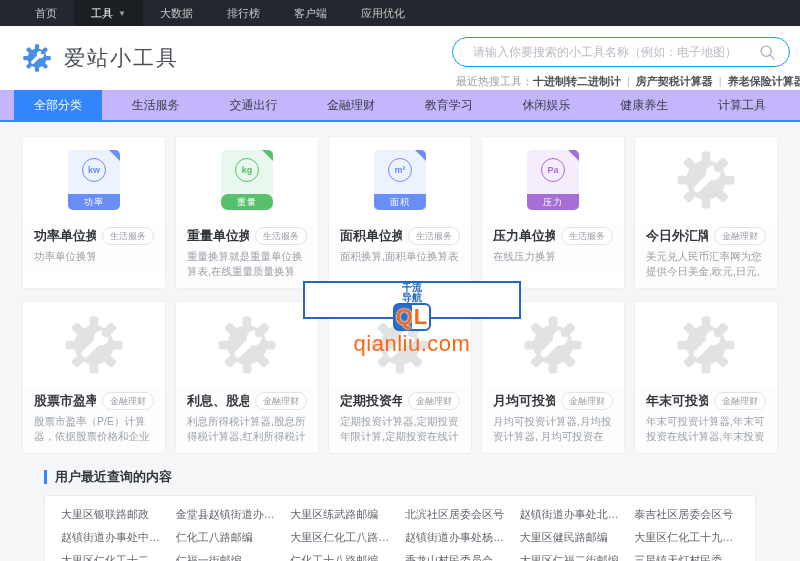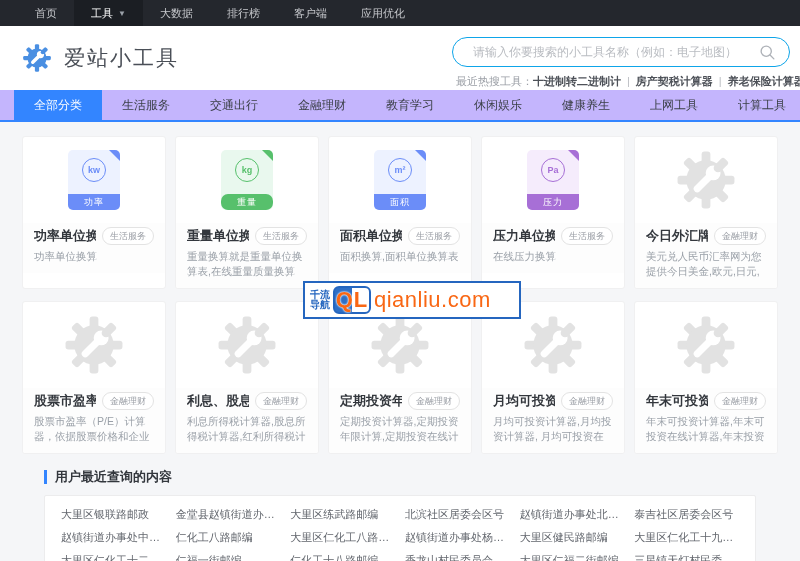--- a/index.html
+++ b/index.html
@@ -51,21 +51,21 @@
       border-left:11px solid transparent; }
   .unit-circle { position:absolute; left:50%; top:20px; transform:translate(-50%,-50%);
       width:24px; height:24px; border-radius:50%; border:1.5px solid currentColor;
       font-size:9px; display:flex; align-items:center; justify-content:center; font-weight:bold; }
   .band { position:absolute; left:0; right:0; bottom:0; height:16px; color:#fff !important;
       font-size:9px; display:flex; align-items:center; justify-content:center; letter-spacing:1px; }
   .gear-ph { width:70px; height:70px; }
 
   
   .watermark { position:absolute; left:303px; top:281px; width:218px; height:38px; background:#fff;
-      border:2px solid #2566bf; display:flex; align-items:center; padding:0 5px; z-index:60; }
+      border:2px solid #2566bf; display:flex; align-items:center; padding:0 5px; z-index:60;flex-direction:column; }
   .wm-stack { font-size:10px; line-height:10px; font-weight:bold; color:#2566bf; text-align:center; }
   .wm-ql { margin:0 3px; width:38px; height:28px; border:2px solid #2566bf; border-radius:6px;
       background:linear-gradient(90deg,#2e6fc6 0 50%,#ffffff 50%); color:#f96714; font-weight:bold;
       font-size:22px; display:flex; align-items:center; justify-content:center;
       text-shadow:0 0 2px #fff,0 0 2px #fff; letter-spacing:1px; }
   .wm-domain { color:#f96714; font-size:22px; letter-spacing:0.5px; }
 
   
   .recent { margin:14px 22px 0; }
   .recent-title { display:flex; align-items:center; font-size:13px; font-weight:bold; color:#33373d; }
@@ -121,21 +121,20 @@
   </div>
 
   <div class="tabbar" id="tabbar">
       <div class="tab active">全部分类</div>
       <div class="tab">生活服务</div>
       <div class="tab">交通出行</div>
       <div class="tab">金融理财</div>
       <div class="tab">教育学习</div>
       <div class="tab">休闲娱乐</div>
       <div class="tab">健康养生</div>
-      <div class="tab">上网工具</div>
       <div class="tab">计算工具</div>
     </div>
   <div class="blue-line"></div>
 
   <div class="main">
     <div class="grid" id="cardgrid">
         <div class="card">
           <div class="icon-area">
             <div class="file-icon" style="background: rgb(237, 242, 255); color: rgb(107, 141, 248);">
               <div class="fold" style="border-top: 11px solid rgb(107, 141, 248);"></div>

